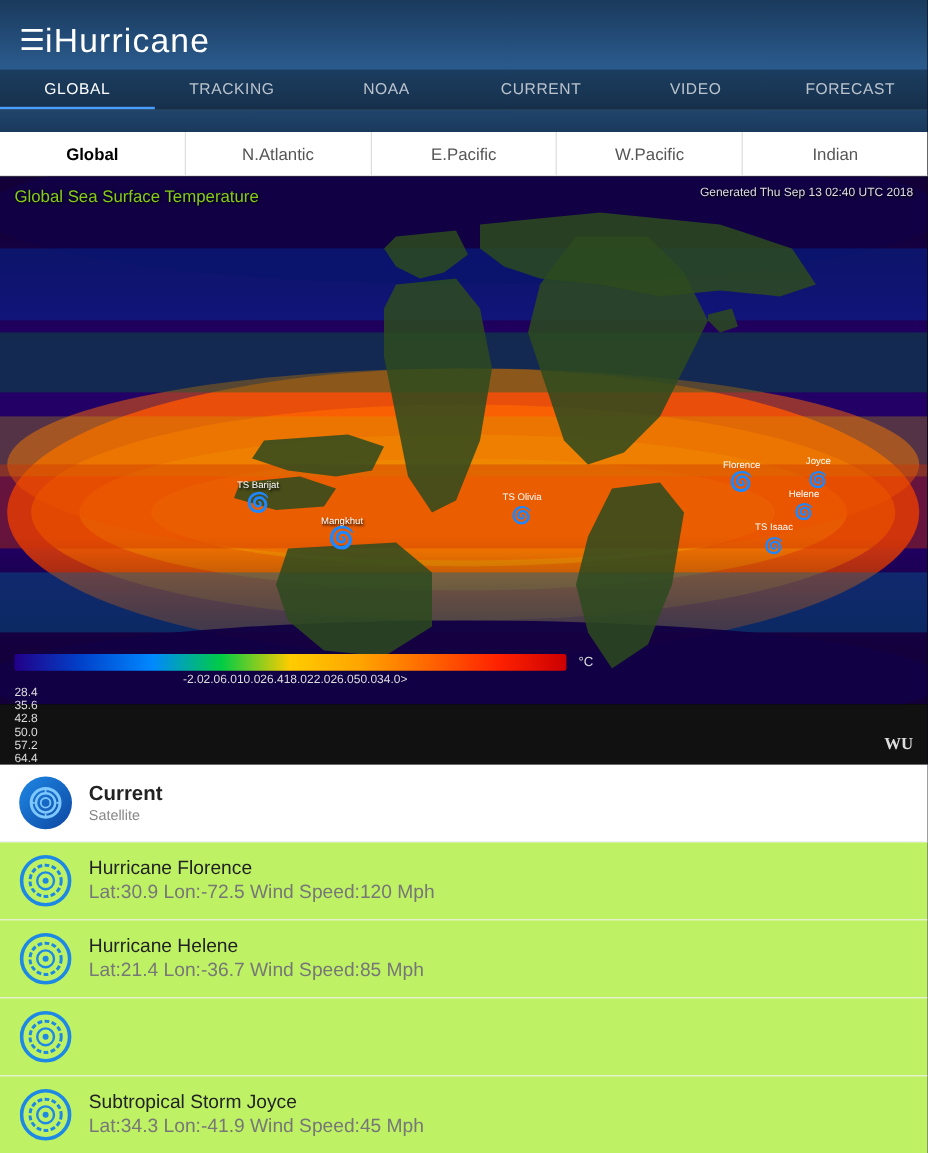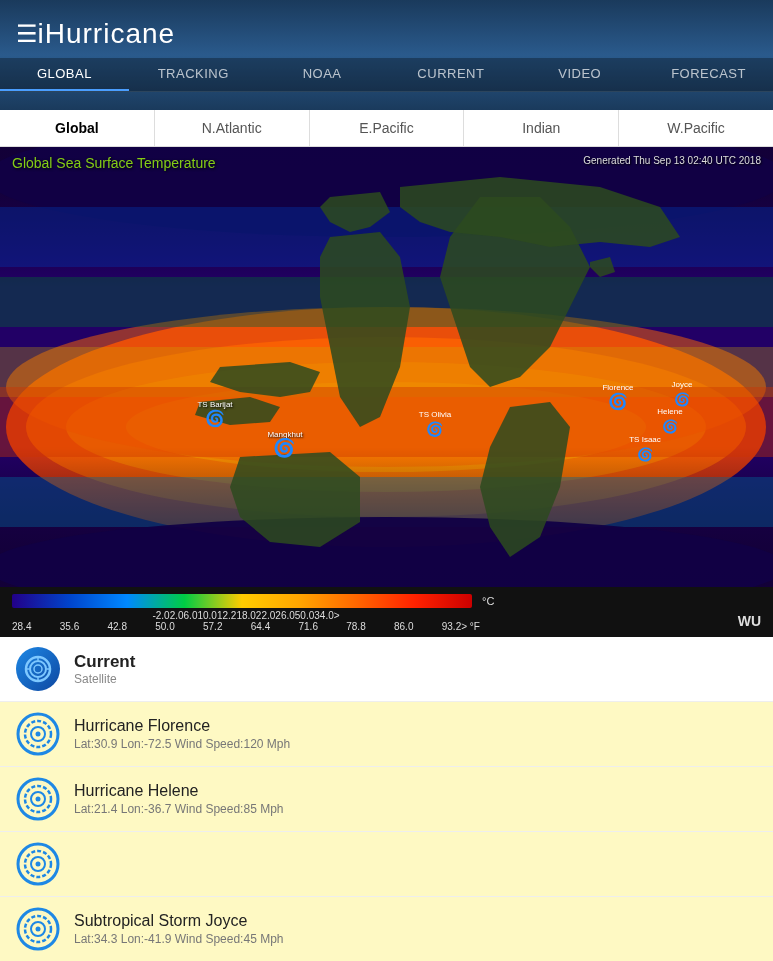--- a/index.html
+++ b/index.html
@@ -22,32 +22,32 @@
     .sub-nav-item.active { color: #000; font-weight: 600; }
     .sub-nav-item:last-child { border-right: none; }
 
     
     .map-container { position: relative; width: 773px; height: 490px; background: #000; overflow: hidden; }
 
     
     .temp-scale { width: 100%; height: 50px; background: #111; position: absolute; bottom: 0; left: 0; display: flex; flex-direction: column; justify-content: center; padding: 0 8px; }
     .temp-gradient-bar { height: 14px; width: 460px; margin: 2px 4px; background: linear-gradient(to right, #220088, #0044cc, #0088ff, #00cc44, #ffcc00, #ffa500, #ff6600, #ff2200, #cc0000); border-radius: 2px; }
     .temp-label { font-size: 10px; color: #ddd; }
-    .wu-logo { position: absolute; bottom: 8px; right: 12px; font-size: 14px; color: #ddd; font-weight: bold; }
+    .wu-logo { position: absolute; bottom: 8px; right: 12px; font-size: 14px; color: #ddd; font-weight: bold; font-family: Liberation Serif, serif; }
 
     .map-title { position: absolute; top: 8px; left: 12px; font-size: 14px; color: #84cc16; font-weight: 500; text-shadow: 1px 1px 3px #000; }
     .map-timestamp { position: absolute; top: 8px; right: 12px; font-size: 10px; color: #ddd; text-shadow: 1px 1px 2px #000; }
 
     
     .storm-list { background: #fff; }
-    .storm-item { display: flex; align-items: center; padding: 10px 16px; border-bottom: 1px solid #eee; background: #fef9c3; }
+    .storm-item { display: flex; align-items: center; padding: 10px 16px; border-bottom: 1px solid #eee; background: #bef264; }
     .storm-icon-container { width: 44px; height: 44px; margin-right: 14px; flex-shrink: 0; }
     .storm-info { flex: 1; }
     .storm-name { font-size: 16px; color: #222; font-weight: 500; margin-bottom: 2px; }
-    .storm-details { font-size: 12px; color: #777; }
+    .storm-details { font-size: 16px; color: #777; }
 
     
     .current-item { background: #fff; }
     .current-icon { width: 44px; height: 44px; background: linear-gradient(135deg, #1e88e5, #0d47a1); border-radius: 50%; display: flex; align-items: center; justify-content: center; color: #fff; font-size: 20px; margin-right: 14px; flex-shrink: 0; }
     .current-name { font-size: 17px; color: #222; font-weight: 600; }
     .current-sub { font-size: 12px; color: #888; }
   </style>
 </head>
 <body>
 
@@ -66,22 +66,22 @@
       <div class="nav-item">VIDEO</div>
       <div class="nav-item">FORECAST</div>
     </nav>
 </div>
 
 <div class="sub-nav">
 
 <div class="sub-nav-item active">Global</div>
     <div class="sub-nav-item">N.Atlantic</div>
     <div class="sub-nav-item">E.Pacific</div>
+    <div class="sub-nav-item">W.Pacific</div>
     <div class="sub-nav-item">Indian</div>
-    <div class="sub-nav-item">W.Pacific</div>
   </div>
 
 <div class="map-container">
 
   <div style="width:100%;height:440px;position:absolute;top:0;left:0;overflow:hidden;">
 
     <svg width="773" height="440" viewBox="0 0 773 440" style="position:absolute;top:0;left:0;">
 
       <rect width="773" height="440" fill="#220066"></rect>
 
@@ -181,28 +181,28 @@
   <div class="temp-scale">
     <div style="display:flex;align-items:center;gap:6px;">
       <div class="temp-gradient-bar"></div>
       <span style="font-size:11px;color:#ddd;">°C</span>
     </div>
     <div style="display:flex;width:468px;margin-left:4px;justify-content:center;">
       <span class="temp-label">-2.0</span>
       <span class="temp-label">2.0</span>
       <span class="temp-label">6.0</span>
       <span class="temp-label">10.0</span>
-      <span class="temp-label">12.2</span>
+      <span class="temp-label">26.4</span>
       <span class="temp-label">18.0</span>
       <span class="temp-label">22.0</span>
       <span class="temp-label">26.0</span>
       <span class="temp-label">50.0</span>
       <span class="temp-label">34.0&gt;</span>
     </div>
-    <div style="display:flex;width:468px;margin-left:4px;justify-content:space-between;">
+    <div style="display:flex;width:468px;margin-left:4px;justify-content:space-between;flex-direction:column;">
       <span class="temp-label">28.4</span>
       <span class="temp-label">35.6</span>
       <span class="temp-label">42.8</span>
       <span class="temp-label">50.0</span>
       <span class="temp-label">57.2</span>
       <span class="temp-label">64.4</span>
       <span class="temp-label">71.6</span>
       <span class="temp-label">78.8</span>
       <span class="temp-label">86.0</span>
       <span class="temp-label">93.2&gt; °F</span>

